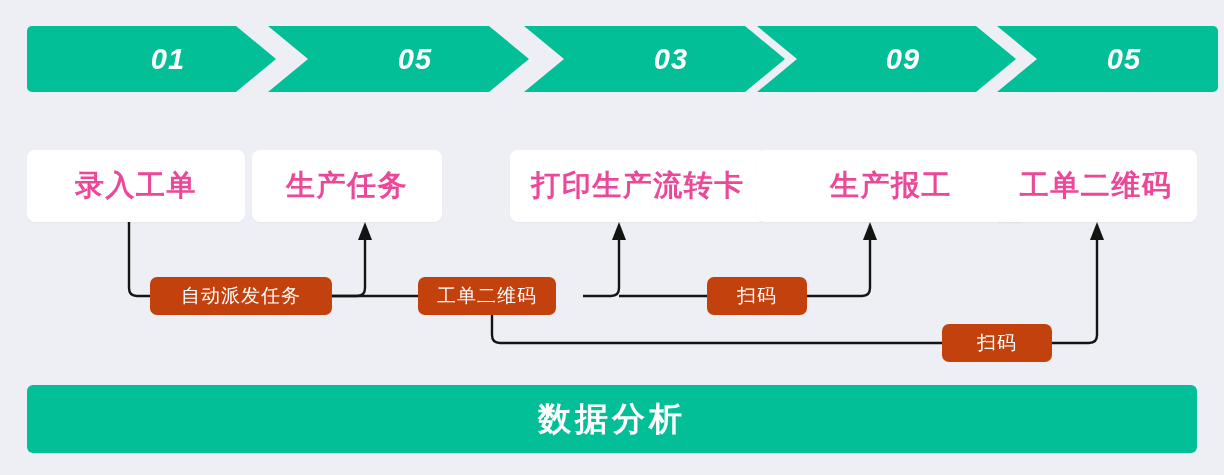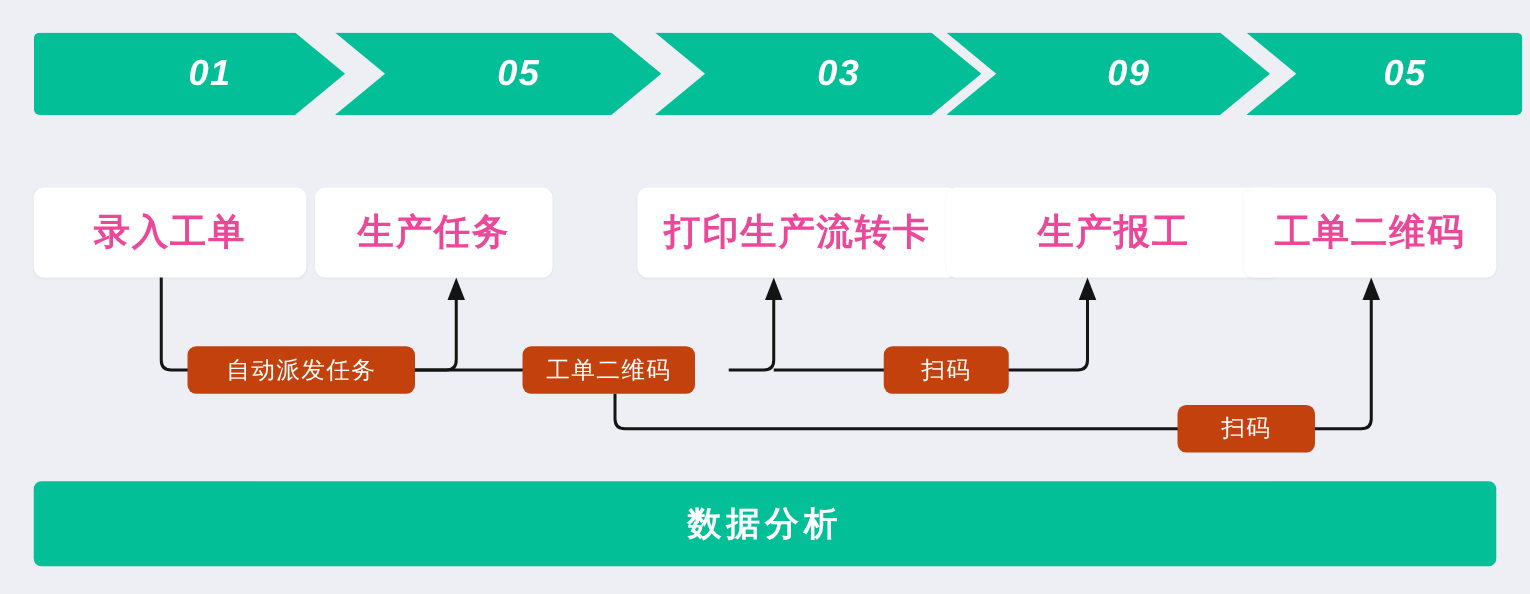--- a/index.html
+++ b/index.html
@@ -130,21 +130,21 @@
     width: 1170px;
     height: 68px;
     background: #03bf97;
     border-radius: 6px;
     display: flex;
     align-items: center;
     justify-content: center;
   }
   .bottom-bar .bar-label {
     color: #ffffff;
-    font-size: 27px;
+    font-size: 33px;
     font-weight: 700;
     letter-spacing: 4px;
   }
 </style>
 </head>
 <body>
 
 <div id="stage">
 
   <div class="chevron-row">

